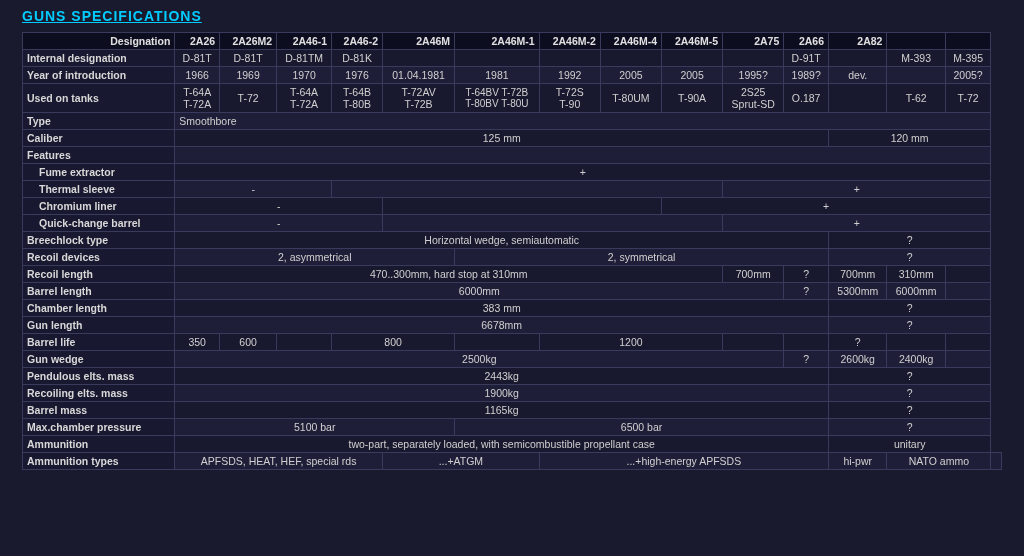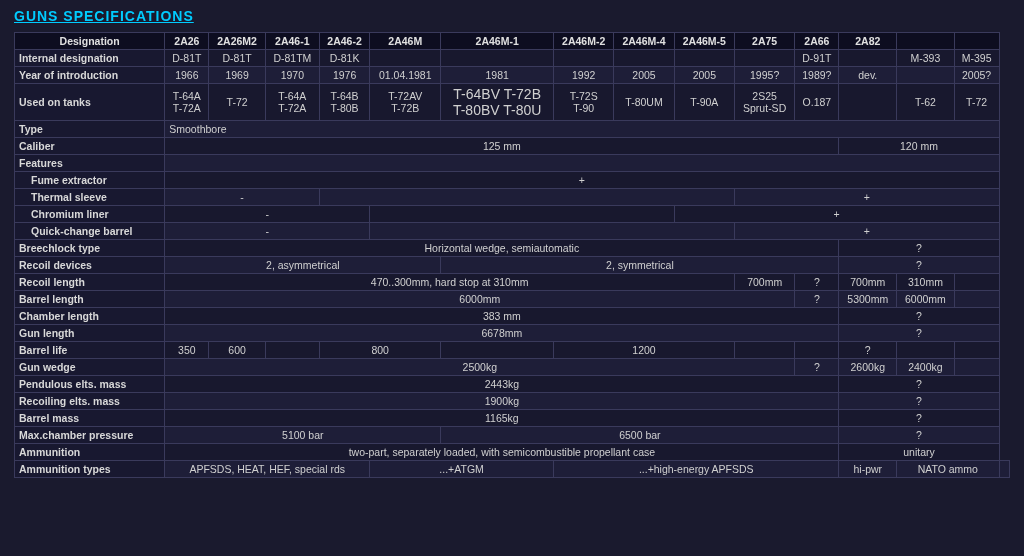--- a/index.html
+++ b/index.html
@@ -5,21 +5,21 @@
     * { margin: 0; padding: 0; box-sizing: border-box; }
     body {
       background: #1a1a2e;
       font-family: Arial, sans-serif;
       font-size: 11px;
       color: #c8c8c8;
       width: 1024px;
       min-height: 556px;
     }
     .page-wrapper {
-      padding: 8px 14px;
+      padding: 8px 22px;
     }
     .page-title {
       color: #00ccff;
       font-size: 14px;
       font-weight: bold;
       text-decoration: underline;
       margin-bottom: 8px;
       letter-spacing: 1px;
     }
     table {
@@ -47,21 +47,21 @@
       min-width: 130px;
       max-width: 160px;
     }
     .col-indent {
       padding-left: 16px !important;
     }
     .header-row td {
       background: #0d0d20 !important;
       color: #e0e0e0;
       font-weight: bold;
-      text-align: center;
+      text-align: right;
       font-size: 10.5px;
     }
     .center { text-align: center; }
     .span-cell { text-align: left; }
   </style>
 </head>
 <body>
 
 <div class="page-wrapper">
   <div class="page-title">GUNS SPECIFICATIONS</div>
@@ -128,21 +128,21 @@
         <td class="col-label">Used on tanks</td>
         <td class="center" style="white-space:pre-line">T-64A
 T-72A</td>
         <td class="center">T-72</td>
         <td class="center" style="white-space:pre-line">T-64A
 T-72A</td>
         <td class="center" style="white-space:pre-line">T-64B
 T-80B</td>
         <td class="center" style="white-space:pre-line">T-72AV
 T-72B</td>
-        <td class="center" style="white-space:pre-line;font-size:14px">T-64BV T-72B
+        <td class="center" style="white-space:pre-line;font-size:10px">T-64BV T-72B
 T-80BV T-80U</td>
         <td class="center" style="white-space:pre-line">T-72S
 T-90</td>
         <td class="center">T-80UM</td>
         <td class="center">T-90A</td>
         <td class="center" style="white-space:pre-line">2S25
 Sprut-SD</td>
         <td class="center">O.187</td>
         <td class="center"></td>
         <td class="center">T-62</td>

